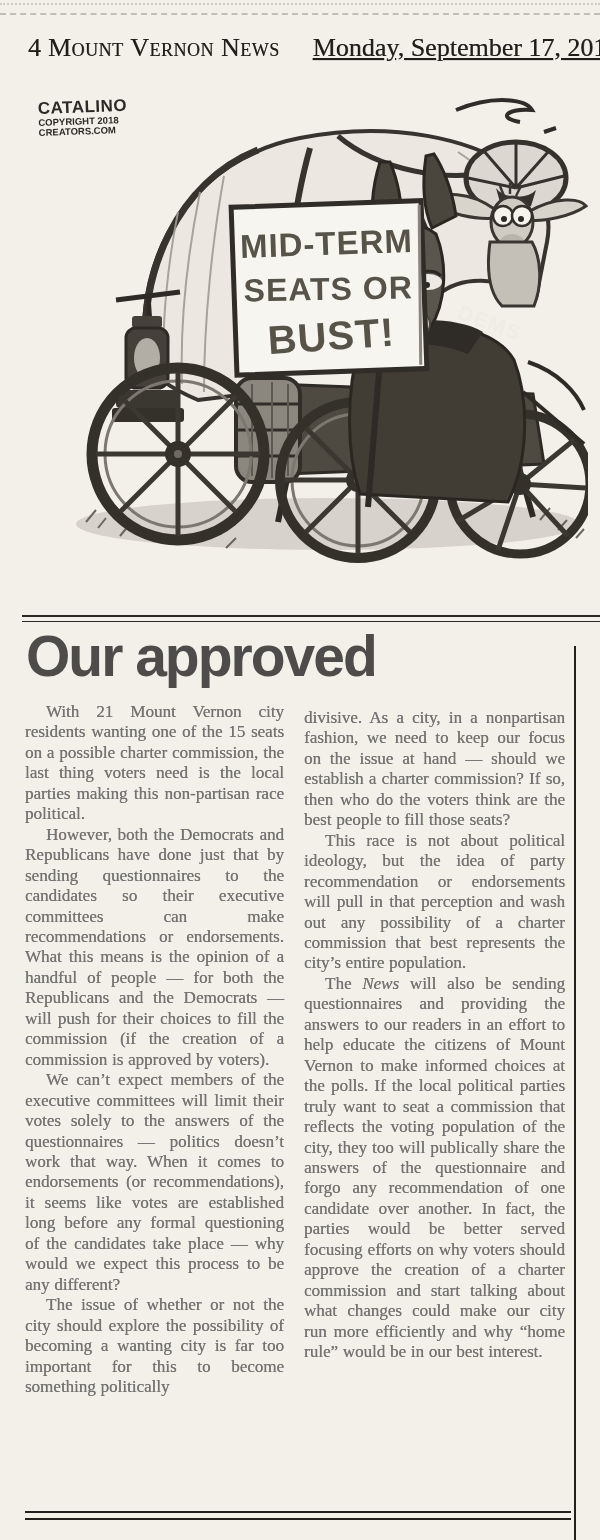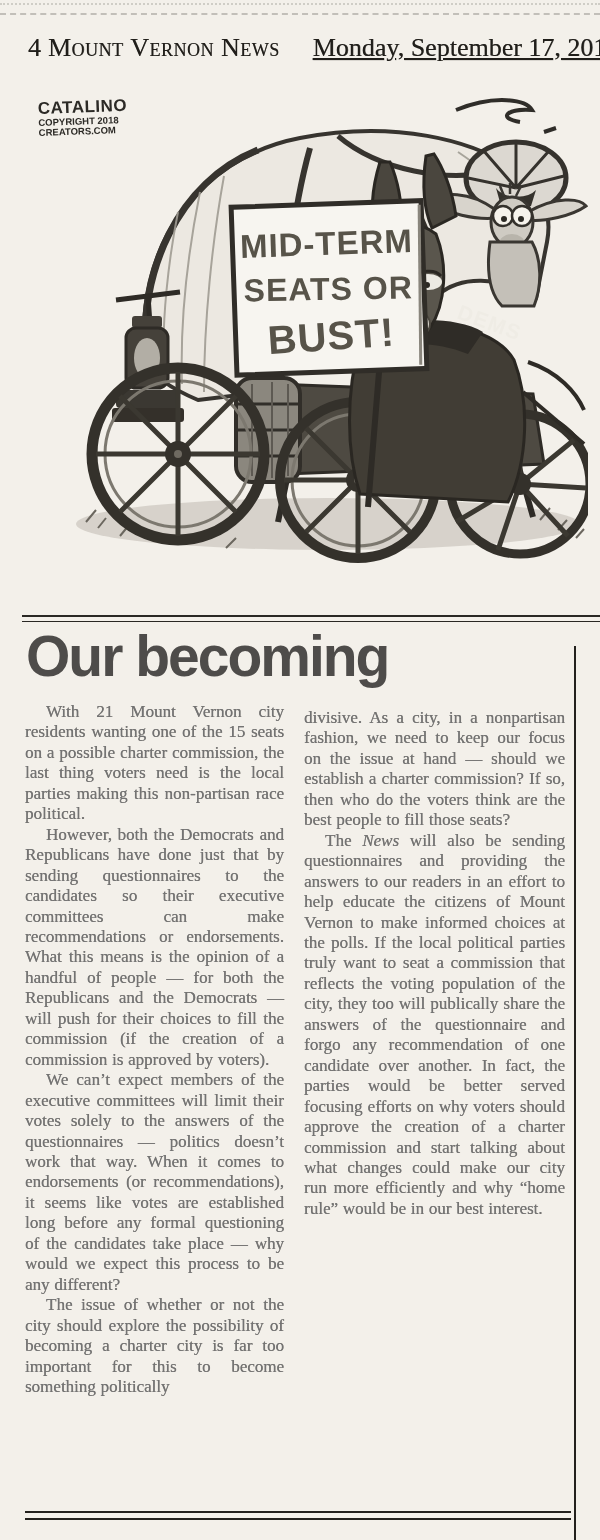--- a/index.html
+++ b/index.html
@@ -203,29 +203,30 @@
 
     <g class="hand" fill="#2c2a26" transform="rotate(-2 10 20)">
       <text x="10" y="22" font-size="17" letter-spacing="0.5">CATALINO</text>
       <text x="10" y="34" font-size="9.5">COPYRIGHT 2018</text>
       <text x="10" y="44" font-size="9.5">CREATORS.COM</text>
     </g>
   </svg>
 
   <div class="rule-top"></div>
 
-  <h1 class="headline">Our becoming</h1>
+  <h1 class="headline">Our approved</h1>
 
   <div class="col col-left">
       <p class="para">With 21 Mount Vernon city residents wanting one of the 15 seats on a possible charter commission, the last thing voters need is the local parties making this non-partisan race political.</p>
       <p class="para">However, both the Democrats and Republicans have done just that by sending questionnaires to the candidates so their executive committees can make recommendations or endorsements. What this means is the opinion of a handful of people — for both the Republicans and the Democrats — will push for their choices to fill the commission (if the creation of a commission is approved by voters).</p>
       <p class="para">We can’t expect members of the executive committees will limit their votes solely to the answers of the questionnaires — politics doesn’t work that way. When it comes to endorsements (or recommendations), it seems like votes are established long before any formal questioning of the candidates take place — why would we expect this process to be any different?</p>
-      <p class="para">The issue of whether or not the city should explore the possibility of becoming a charter city is far too important for this to become something politically</p>
+      <p class="para">The issue of whether or not the city should explore the possibility of becoming a wanting city is far too important for this to become something politically</p>
     </div>
   <div class="col col-right">
       <p class="para noindent">divisive. As a city, in a nonpartisan fashion, we need to keep our focus on the issue at hand — should we establish a charter commission? If so, then who do the voters think are the best people to fill those seats?</p>
+      <p class="para">This race is not about political ideology, but the idea of party recommendation or endorsements will pull in that perception and wash out any possibility of a charter commission that best represents the city’s entire population.</p>
       <p class="para">The <em>News</em> will also be sending questionnaires and providing the answers to our readers in an effort to help educate the citizens of Mount Vernon to make informed choices at the polls. If the local political parties truly want to seat a commission that reflects the voting population of the city, they too will publically share the answers of the questionnaire and forgo any recommendation of one candidate over another. In fact, the parties would be better served focusing efforts on why voters should approve the creation of a charter commission and start talking about what changes could make our city run more efficiently and why “home rule” would be in our best interest.</p>
     </div>
 
   <div class="rule-right"></div>
   <div class="rule-bottom"></div>
 
 </div>
 
 </body></html>

